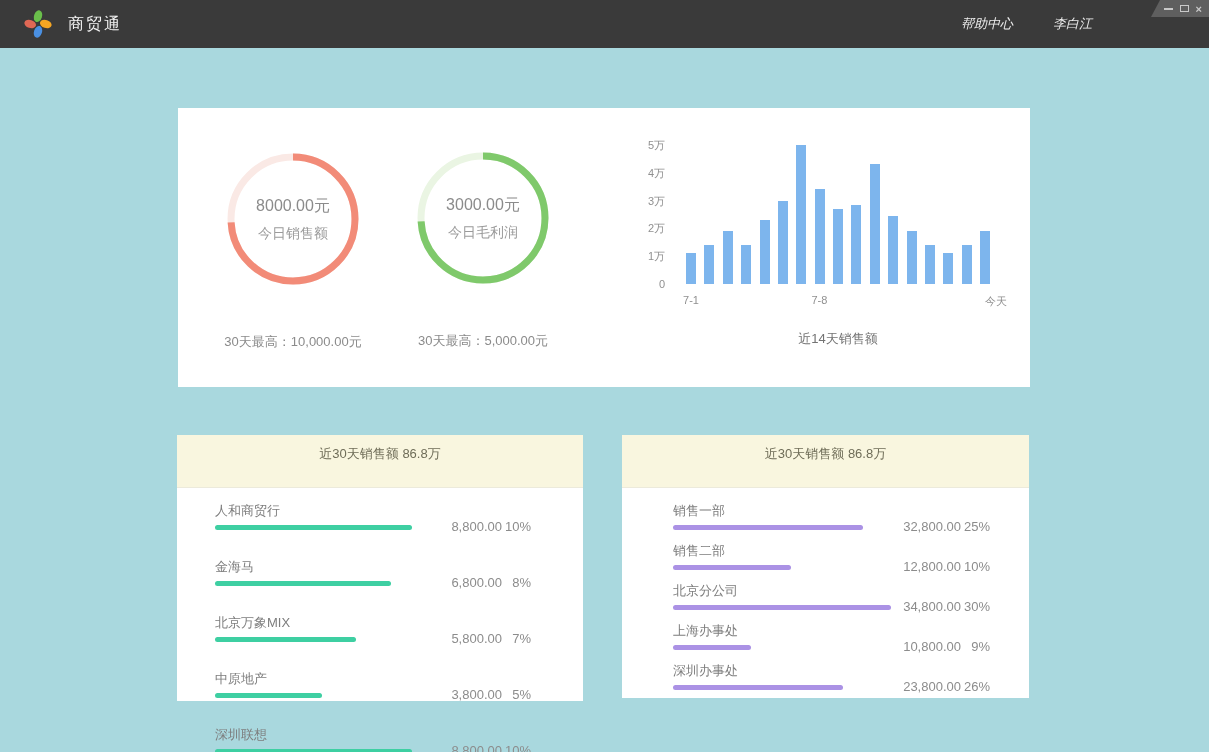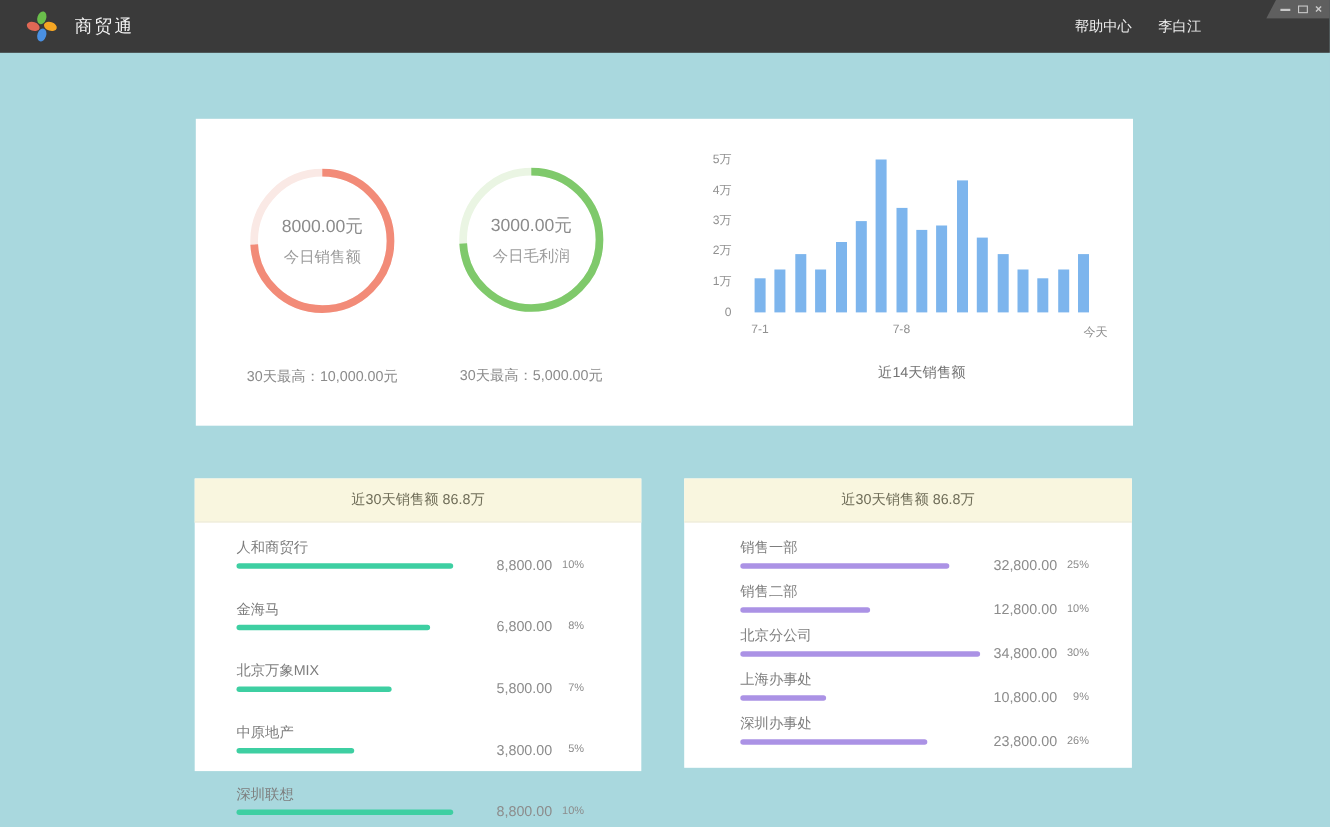--- a/index.html
+++ b/index.html
@@ -8,21 +8,21 @@
     font-family:"Liberation Sans","DejaVu Sans",sans-serif;
     background:#a9d8de;
   }
   
   .titlebar{
     position:relative;width:1209px;height:48px;background:#3a3a3a;
     display:flex;align-items:center;
   }
   .logo{width:32px;height:32px;margin-left:22px;display:inline-block;}
   .app-title{color:#f2f2f2;font-size:16px;margin-left:14px;letter-spacing:2px;}
-  .tb-nav{position:absolute;right:117px;top:0;height:48px;display:flex;align-items:center;gap:24px;}
+  .tb-nav{position:absolute;right:117px;top:0;height:48px;display:flex;align-items:center;gap:40px;font-style:italic;}
   .tb-nav span{color:#ededed;font-size:13px;cursor:pointer;}
   .win-controls{
     position:absolute;right:0;top:0;width:58px;height:17px;background:#5f5f5f;
     clip-path:polygon(9px 0,100% 0,100% 100%,0 100%);
     display:flex;align-items:center;justify-content:flex-end;gap:7px;padding-right:7px;box-sizing:border-box;
   }
   .wc{display:inline-block;cursor:pointer;}
   .wc-min{width:9px;height:2px;background:#c9c9c9;}
   .wc-max{width:9px;height:7px;border:1.5px solid #c9c9c9;box-sizing:border-box;}
   .wc-close{color:#c9c9c9;font-size:11px;line-height:10px;font-weight:bold;}
@@ -43,33 +43,33 @@
   .barchart{position:absolute;left:455px;top:30px;width:560px;height:240px;}
   .bc-ylabel{position:absolute;width:32px;text-align:right;font-size:11px;color:#909090;height:14px;line-height:14px;}
   .bc-plot{position:absolute;left:53px;top:7px;width:304px;height:139px;
     display:flex;align-items:flex-end;justify-content:space-between;}
   .bc-bar{width:10px;}
   .bc-xlabel{position:absolute;width:44px;text-align:center;font-size:11px;color:#909090;top:156px;}
   .bc-title{position:absolute;left:53px;top:192px;width:304px;text-align:center;font-size:13px;color:#737373;}
   
   .rank-card-left{left:177px;top:387px;width:406px;height:266px;}
   .rank-card-right{left:622px;top:387px;width:407px;height:263px;}
-  .rank-header{height:40px;line-height:38px;text-align:center;background:#f9f6df;
+  .rank-header{height:53px;line-height:38px;text-align:center;background:#f9f6df;
     border-bottom:1px solid #eceadb;font-size:13px;color:#6f6d58;box-sizing:border-box;}
   .rank-rows{position:relative;}
   .rank-row{position:relative;height:40px;}
   .rank-card-left .rank-row{padding:16px 52px 0 38px;}
   .rank-card-right .rank-row{padding:0 34px 0 51px;}
   .rank-name{position:absolute;top:14px;font-size:13px;color:#7d7d7d;}
   .rank-bar{position:absolute;top:37px;height:5px;border-radius:2.5px;}
   .rank-value{position:absolute;top:31px;height:16px;line-height:16px;display:flex;}
   .rank-card-left .rank-value{right:52px;}
   .rank-card-right .rank-value{right:39px;}
   .rank-amount{display:inline-block;width:80px;text-align:right;font-size:13px;color:#8c8c8c;}
-  .rank-pct{display:inline-block;width:29px;text-align:right;font-size:10px;color:#8c8c8c;}
+  .rank-pct{display:inline-block;width:29px;text-align:right;font-size:13px;color:#8c8c8c;}
 </style>
 </head>
 <body>
 
 <header class="titlebar">
   <span class="logo">
     <svg viewBox="0 0 32 32" width="32" height="32">
       <ellipse cx="16" cy="8.2" rx="4" ry="6" fill="#6abf4b" transform="rotate(18 16 8.2)"></ellipse>
       <ellipse cx="23.8" cy="16" rx="6" ry="4" fill="#f5a623" transform="rotate(18 23.8 16)"></ellipse>
       <ellipse cx="16" cy="23.8" rx="4" ry="6" fill="#4a90e2" transform="rotate(18 16 23.8)"></ellipse>

